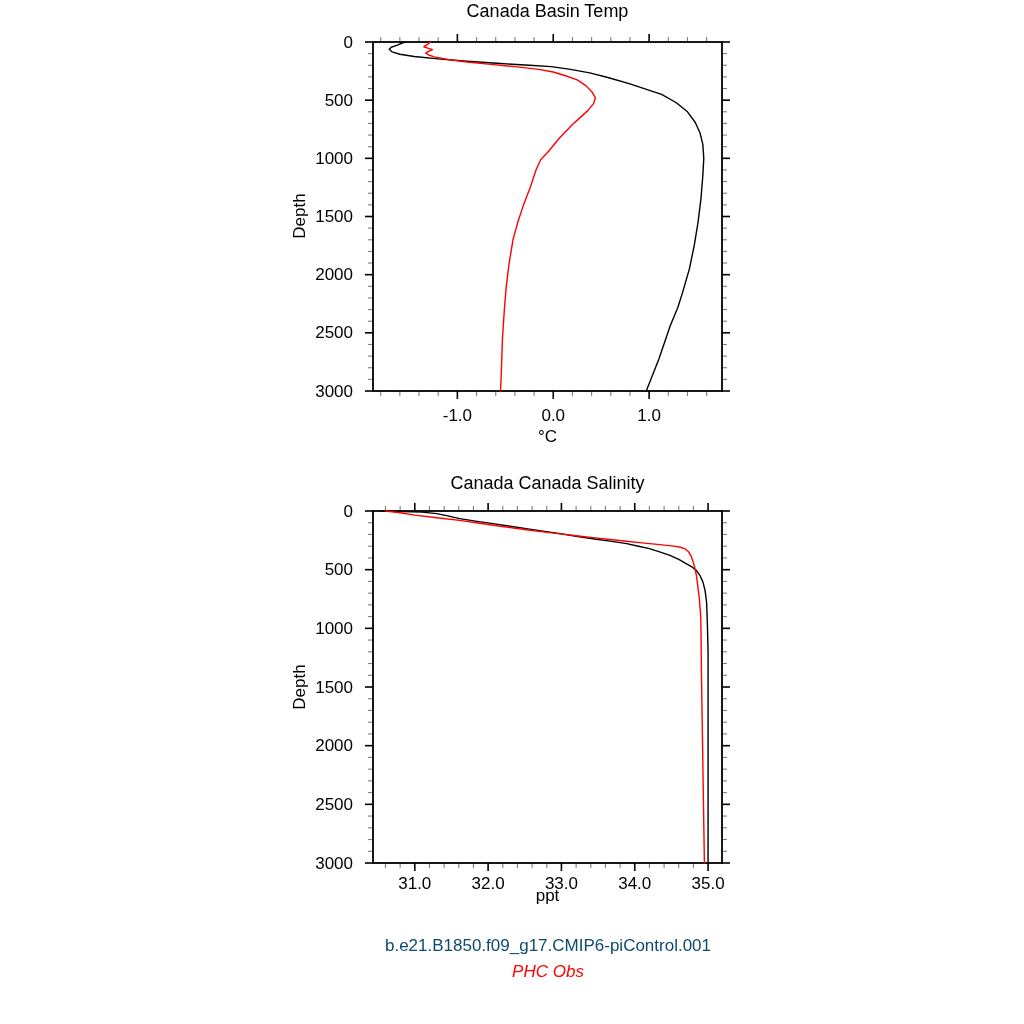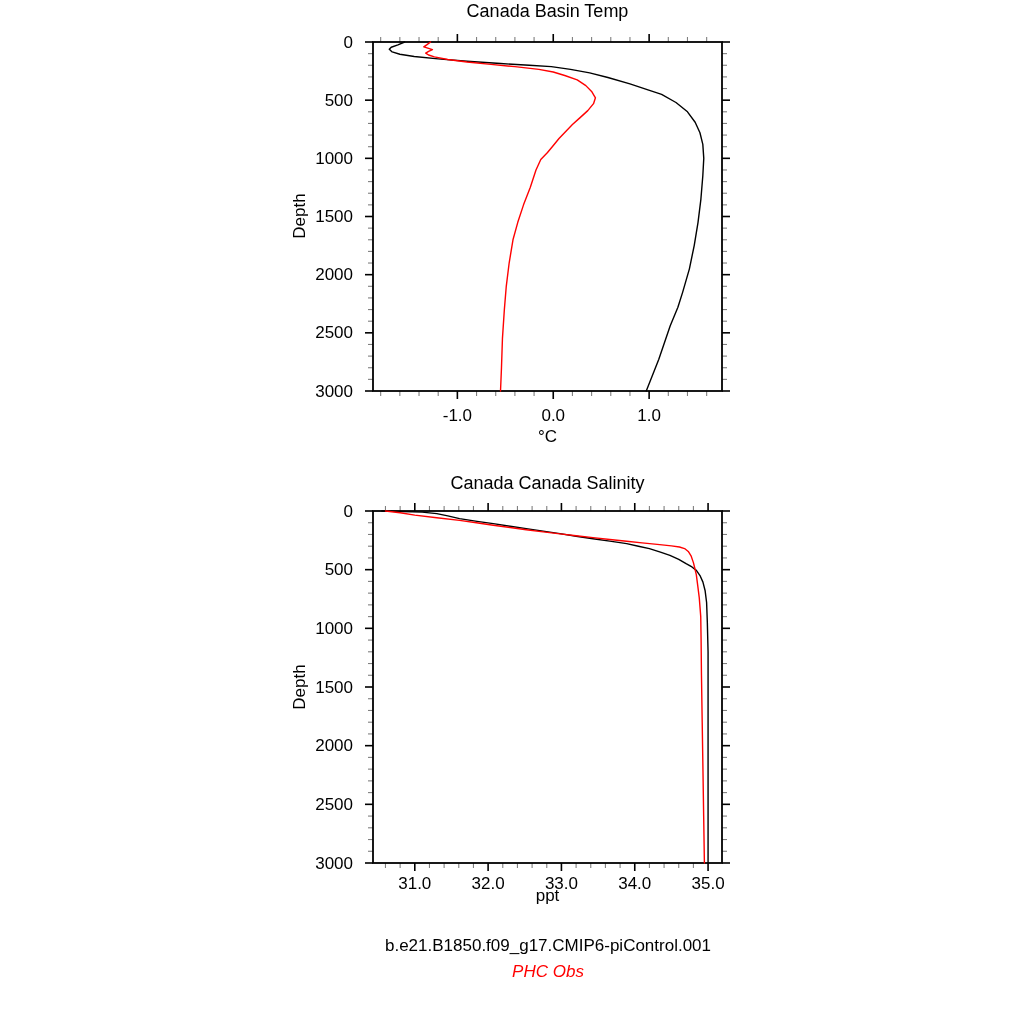--- a/index.html
+++ b/index.html
@@ -279,14 +279,14 @@
         <line x1="411" y1="368.00" x2="419" y2="368.00" stroke="#000000" stroke-width="1.6"></line>
         <text x="42" y="368.00" text-anchor="end" dominant-baseline="central">3000</text>
       </g>
       <rect x="62" y="16" width="349" height="352" fill="none" stroke="#000" stroke-width="1.8"></rect>
       <path d="M70.80 16.00L111.12 17.17L125.79 18.58L136.79 20.93L148.52 23.63L166.11 26.33L182.24 28.67L199.11 31.25L215.24 33.60L232.10 36.18L248.96 38.65L265.09 41.23L281.96 43.69L298.82 46.15L315.68 48.62L327.42 51.20L338.41 53.66L349.41 57.07L358.94 60.35L367.74 64.34L375.07 68.68L380.94 71.97L385.34 75.37L389.00 80.53L391.94 87.10L394.14 95.79L395.60 107.52L396.34 127.47L397.07 156.80L397.07 227.20L397.07 297.60L397.07 368.00" fill="none" stroke="#000000" stroke-width="1.4" stroke-linejoin="round" stroke-linecap="round"></path>
       <path d="M74.46 16.00L89.13 17.76L103.79 20.11L125.79 22.69L148.52 25.39L165.38 27.73L182.24 30.31L199.11 32.54L215.24 34.77L232.10 36.89L248.96 38.88L265.09 40.76L281.96 42.63L298.82 44.51L315.68 46.27L331.08 47.91L348.68 49.67L360.41 50.85L368.47 52.02L373.61 53.55L377.27 56.48L380.21 61.17L382.41 67.63L383.87 73.49L385.34 79.95L386.80 91.09L388.27 102.83L389.74 121.60L390.10 145.07L390.47 180.27L391.20 227.20L391.94 274.13L392.67 321.07L393.40 368.00" fill="none" stroke="#ff0000" stroke-width="1.4" stroke-linejoin="round" stroke-linecap="round"></path>
     </svg>
   </div>
 <div class="x-axis-label" style="top:878px;margin-top:8px;">ppt</div>
 
-<div class="caption" style="top: 936px; color: #000000;">b.e21.B1850.f09_g17.CMIP6-piControl.001</div>
+<div class="caption" style="top: 936px; color: #0c4a6e;">b.e21.B1850.f09_g17.CMIP6-piControl.001</div>
 <div class="caption" style="top: 962px; color: rgb(255, 0, 0); font-style: italic;">PHC Obs</div>
 
 </body></html>

